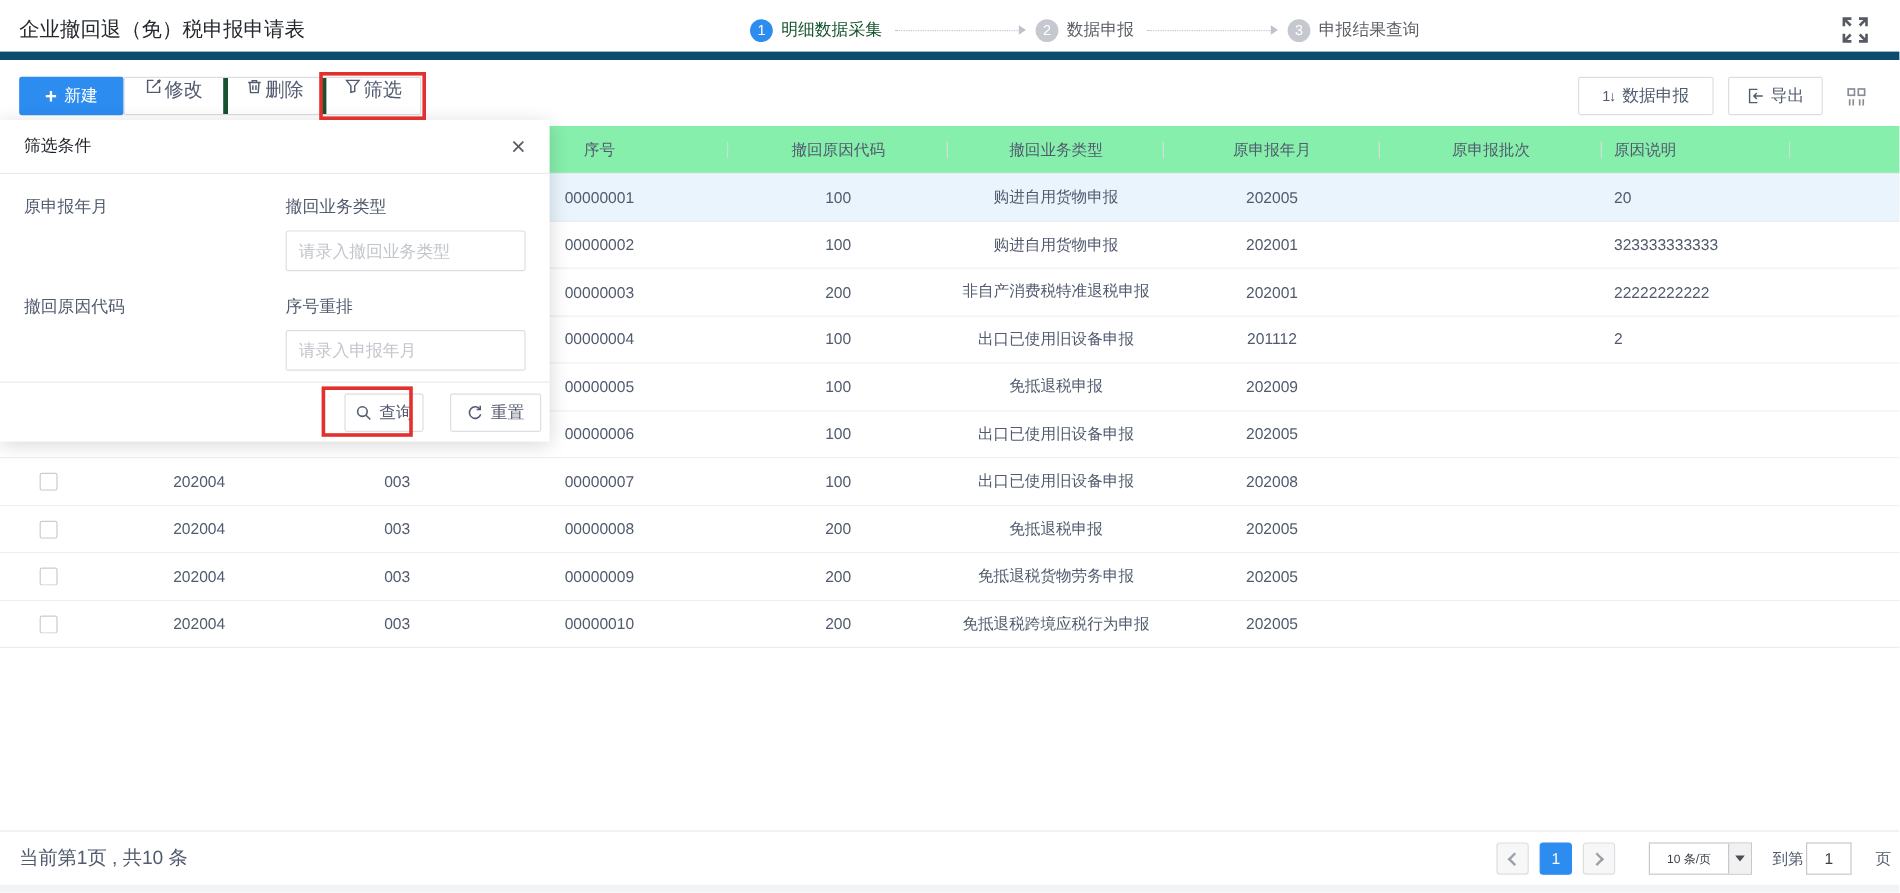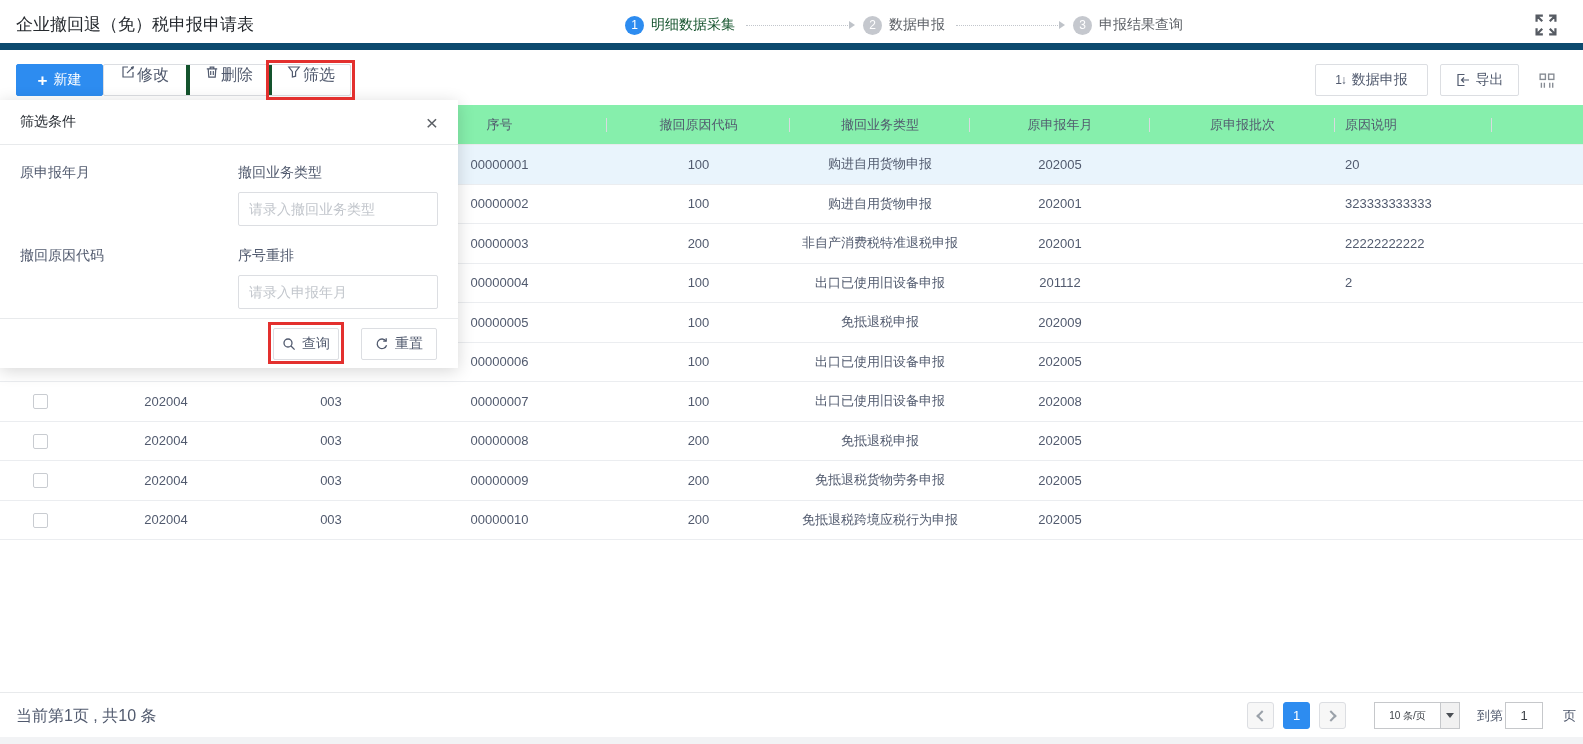--- a/index.html
+++ b/index.html
@@ -46,21 +46,21 @@
   .cb{display:inline-block;width:15px;height:15px;border:1px solid #c9ccd1;border-radius:2px;background:#fff;margin-left:18px;vertical-align:middle;cursor:pointer}
   
   .fpanel{position:absolute;left:0;top:100px;width:458px;height:268px;background:#fff;box-shadow:0 3px 16px rgba(0,0,0,.16);z-index:20}
   .fp-head{height:45px;border-bottom:1px solid #e8eaec;display:flex;align-items:center;padding:0 20px;font-size:14px;color:#1c2128}
   .fp-x{margin-left:auto;font-size:21px;color:#5c6066;cursor:pointer;line-height:1}
   .fp-body{position:absolute;left:0;top:45px;width:458px;display:grid;grid-template-columns:200px 200px;column-gap:18px;padding:12px 20px 0}
   .fgroup{margin-bottom:14px}
   .flabel{display:block;font-size:14px;color:#515a6e;margin:7px 0 10px}
   .finput{width:100%;height:34px;border:1px solid #dcdee2;border-radius:2px;padding:0 10px;font-size:14px;color:#515a6e;font-family:inherit;outline:none}
   .finput::placeholder{color:#c2c6cc}
-  .fp-foot{position:absolute;left:0;bottom:0;width:458px;height:50px;border-top:1px solid #e8eaec;display:flex;align-items:center;justify-content:flex-end;gap:22px;padding-right:21px}
+  .fp-foot{position:absolute;left:0;bottom:0;width:458px;height:50px;border-top:1px solid #e8eaec;display:flex;align-items:center;justify-content:flex-end;gap:22px;padding-right:7px}
   .fbtn{height:32px;border:1px solid #dcdee2;background:#fff;border-radius:2px;display:inline-flex;align-items:center;justify-content:center;gap:6px;font-size:14px;color:#515a6e;cursor:pointer;font-family:inherit}
   .fb-query{width:66px}
   .fb-reset{width:76px}
   .red-query{left:268px;top:222px;width:76px;height:42px;position:absolute;border:3px solid #e3302e;pointer-events:none}
   
   .pfoot{position:absolute;left:0;top:692px;width:1583px;height:45px;border-top:1px solid #e8eaec;background:#fff;z-index:5}
   .status{position:absolute;left:16px;top:0;line-height:45px;font-size:16px;color:#515a6e}
   .pg{position:absolute;top:9px;width:27px;height:27px;border:1px solid #dcdee2;background:#f7f7f7;border-radius:3px;display:flex;align-items:center;justify-content:center;cursor:pointer;font-size:13px;color:#9aa1a9}
   .pg-prev{left:1247px}.pg-next{left:1319px}
   .pg-act{left:1283px;background:#2d8cf0;border-color:#2d8cf0;color:#fff}

